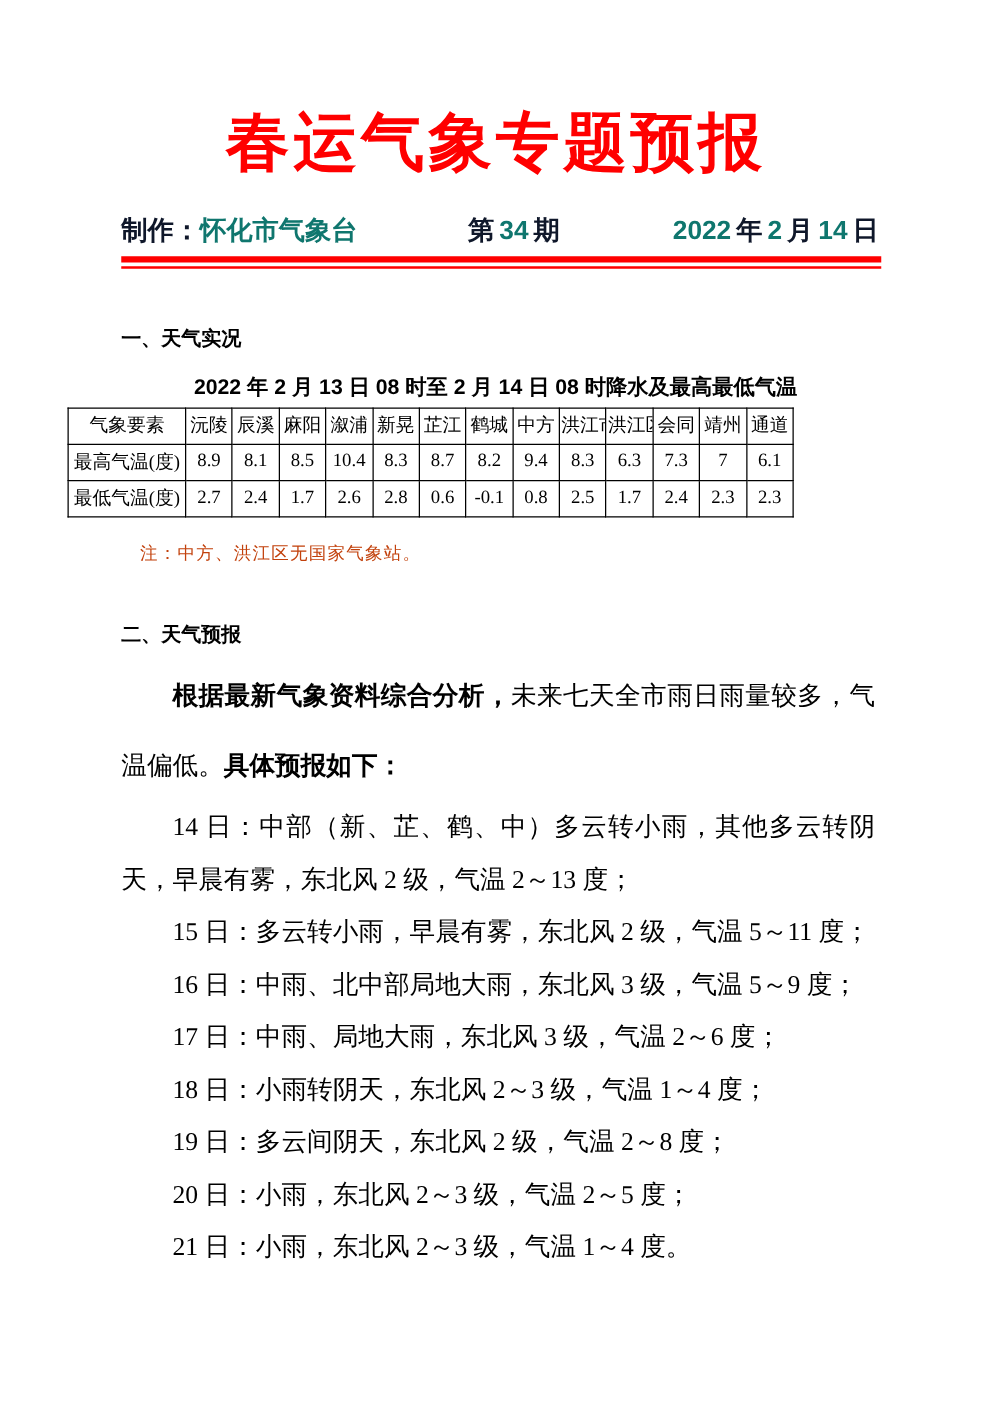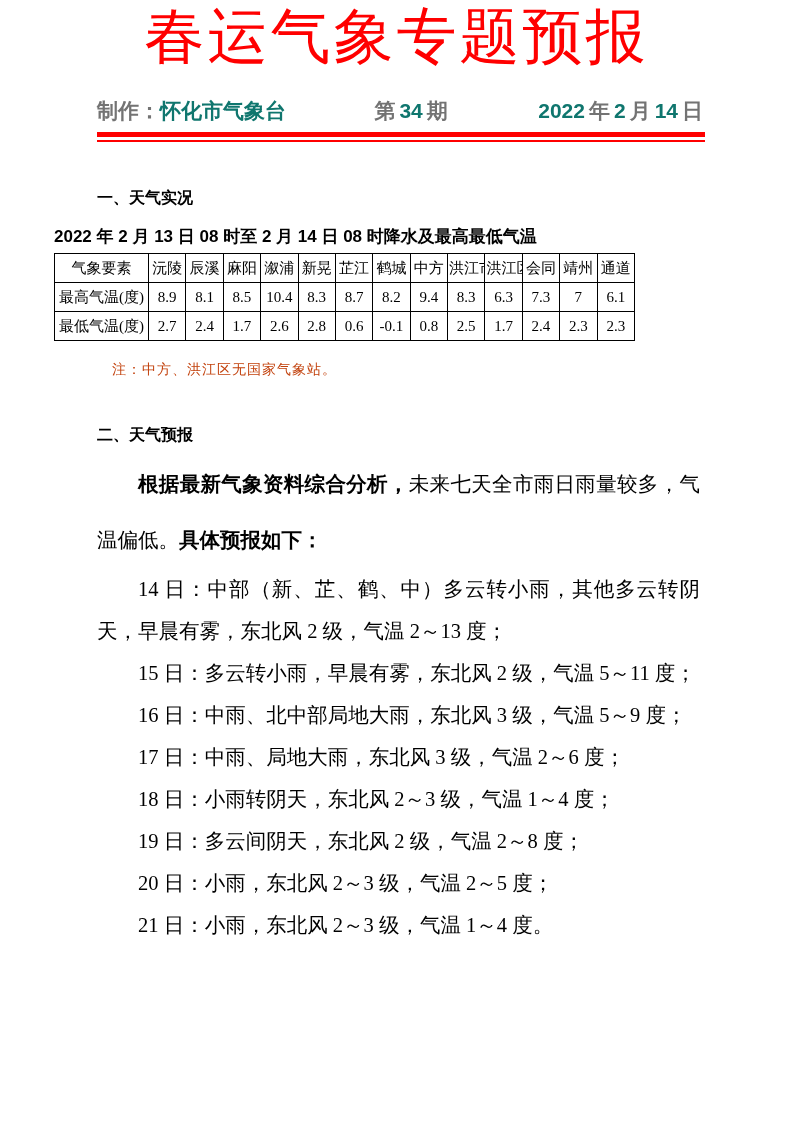--- a/index.html
+++ b/index.html
@@ -7,57 +7,59 @@
     position: relative;
     width: 793px;
     height: 1122px;
     margin: 0 auto;
     background: #ffffff;
     overflow: hidden;
     font-family: "Liberation Serif", serif;
     color: #000;
   }
   .doc-title {
+    padding-top: 84px;
     text-align: center;
-    font-size: 60px;
-    font-weight: normal;
+    font-size: 51px;
+    font-weight: bold;
     letter-spacing: 3px;
     color: #ff0000;
     font-family: "Liberation Serif", serif;
     line-height: 1.25;
   }
   .meta-row {
     width: 608px;
     margin: 22px 0 0 97px;
     display: flex;
     justify-content: space-between;
     align-items: baseline;
     font-size: 21px;
     font-weight: bold;
     font-family: "Liberation Sans", sans-serif;
   }
-  .meta-row .red { color: #737373; }
+  .meta-row .red { color: #0f172a; }
   .meta-row .blk { color: #0f766e; }
   .meta-date span, .meta-issue span { margin: 0 2px; }
   .divider {
     width: 608px;
     margin: 7px 0 0 97px;
     height: 3px;
     border-top: 5px solid #ff0000;
     border-bottom: 2px solid #ff0000;
   }
   .sec-heading {
     margin: 46px 0 0 97px;
     font-size: 16px;
     font-weight: bold;
     font-family: "Liberation Sans", sans-serif;
   }
   .table-title {
     width: 685px;
     margin: 16px 0 0 54px;
+    text-align: center;
     font-size: 17px;
     font-weight: bold;
     font-family: "Liberation Sans", sans-serif;
   }
   table.weather {
     margin: 5px 0 0 54px;
     width: 581px;
     border-collapse: collapse;
     table-layout: fixed;
     font-size: 15px;

